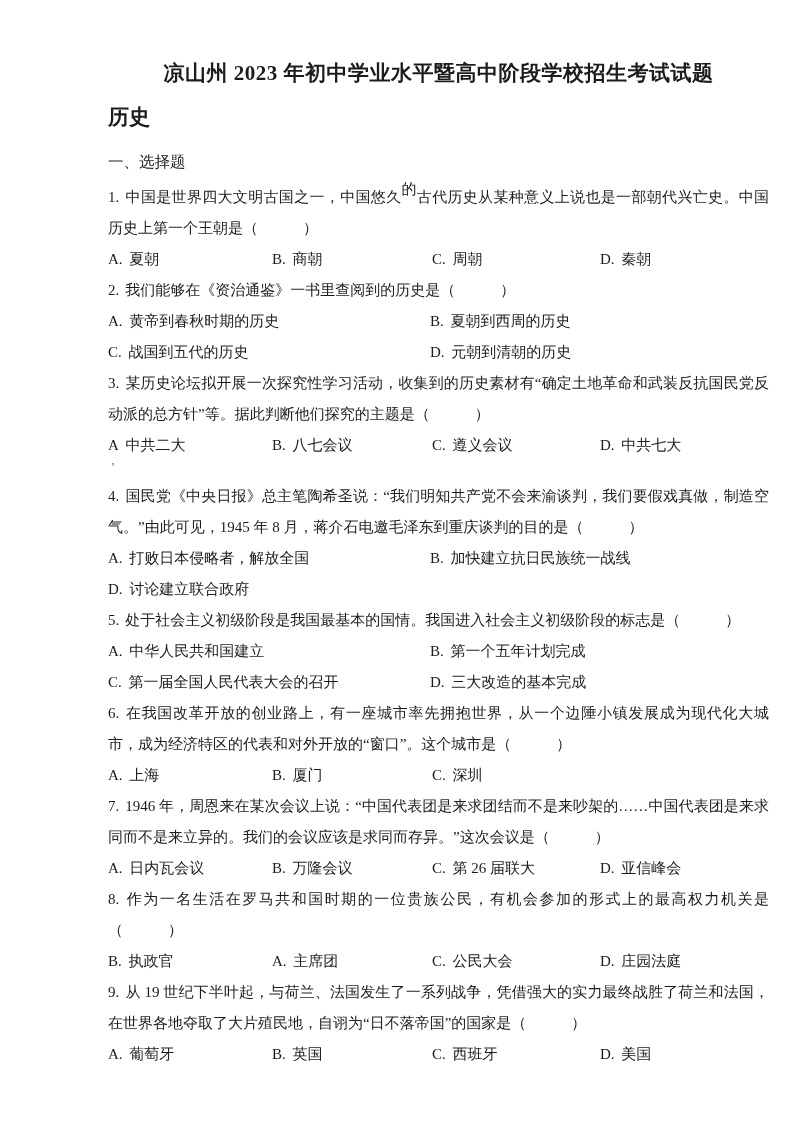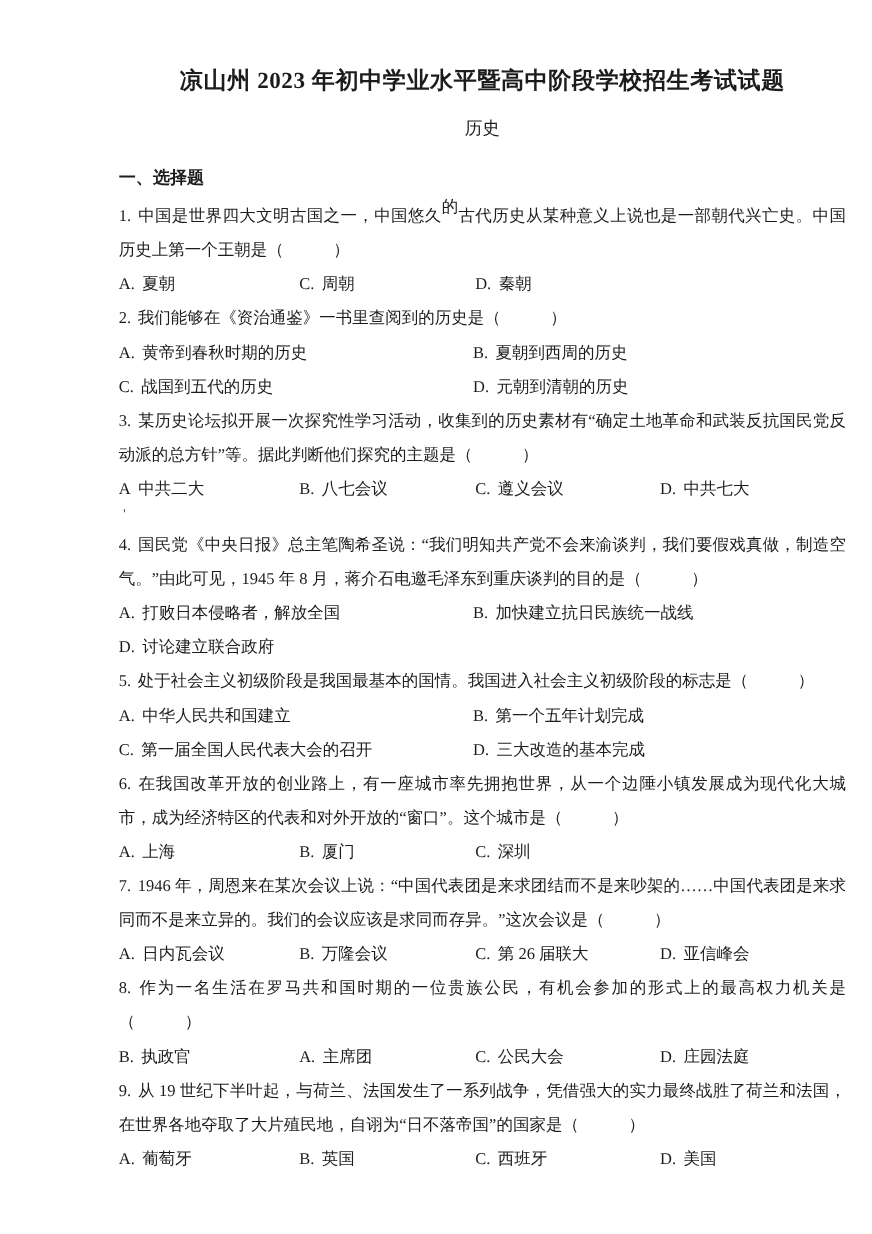--- a/index.html
+++ b/index.html
@@ -23,29 +23,29 @@
   .doc-title {
     margin: 0;
     text-align: center;
     font-size: 21px;
     font-weight: bold;
     line-height: 31px;
     letter-spacing: 0.5px;
   }
   .doc-subject {
     margin: 13px 0 0 0;
-    text-align: center;
-    font-size: 16px;
-    font-weight: normal;
+    text-align: left;
+    font-size: 21px;
+    font-weight: bold;
     line-height: 31px;
   }
   .section-heading {
     margin: 13px 0 0 0;
     font-size: 15.5px;
-    font-weight: bold;
+    font-weight: normal;
     line-height: 31px;
   }
   .questions {
     margin-top: 5px;
   }
   .q-text {
     margin: 0;
     text-align: justify;
     line-height: 31px;
   }
@@ -88,20 +88,21 @@
   <h1 class="doc-title">凉山州 2023 年初中学业水平暨高中阶段学校招生考试试题</h1>
   <h2 class="doc-subject">历史</h2>
   <div class="section-heading">一、选择题</div>
 
   <div class="questions">
 
     <div class="question">
       <p class="q-text"><span class="q-num">1.</span><span>中国是世界四大文明古国之一，中国悠久</span><span class="sup">的</span><span>古代历史从某种意义上说也是一部朝代兴亡史。中国历史上第一个王朝是（　　　）</span></p>
       <div class="opts cols4">
         <span class="opt"><span class="opt-label">A.</span><span>夏朝</span></span>
+        <span class="opt"><span class="opt-label">B.</span><span>商朝</span></span>
         <span class="opt"><span class="opt-label">C.</span><span>周朝</span></span>
         <span class="opt"><span class="opt-label">D.</span><span>秦朝</span></span>
       </div>
     </div>
 
     <div class="question">
       <p class="q-text"><span class="q-num">2.</span><span>我们能够在《资治通鉴》一书里查阅到的历史是（　　　）</span></p>
       <div class="opts cols2">
         <span class="opt"><span class="opt-label">A.</span><span>黄帝到春秋时期的历史</span></span>
         <span class="opt"><span class="opt-label">B.</span><span>夏朝到西周的历史</span></span>

